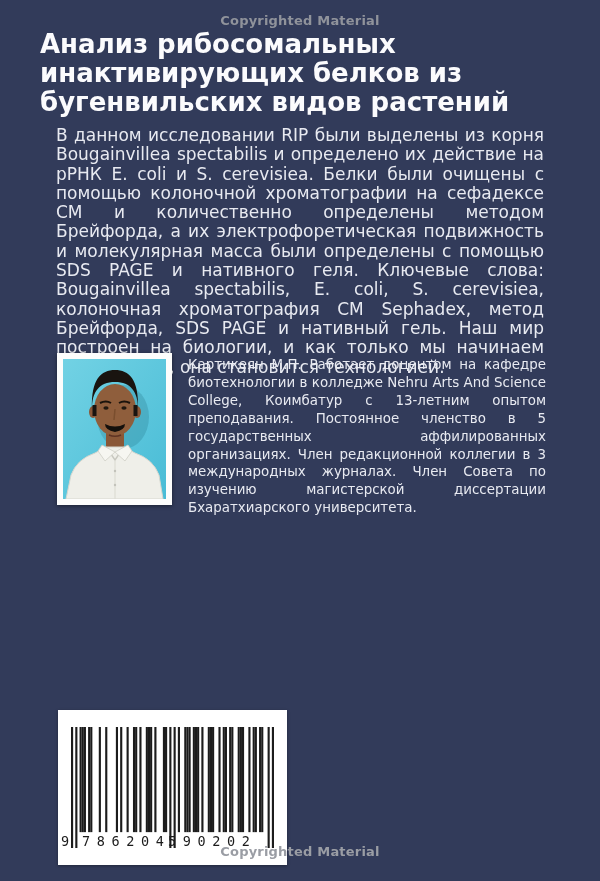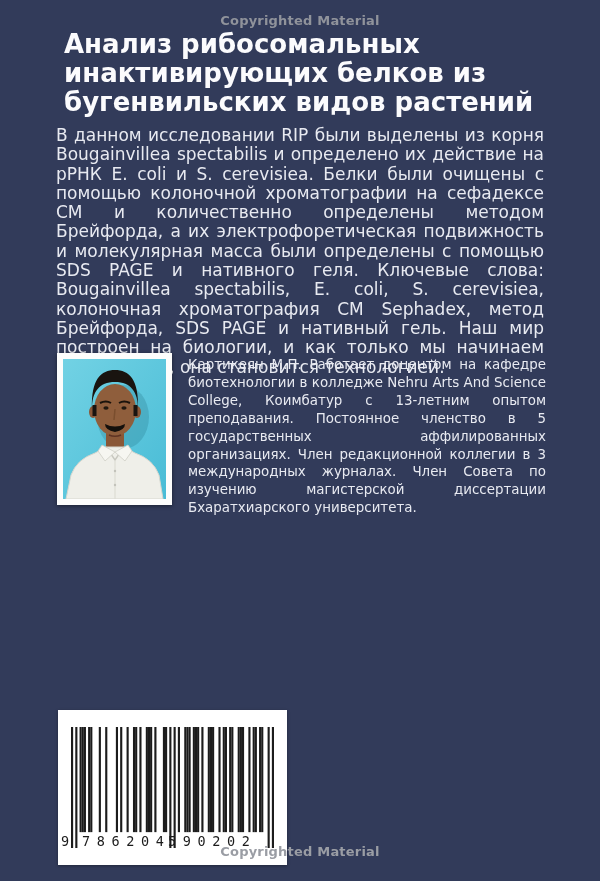--- a/index.html
+++ b/index.html
@@ -8,21 +8,21 @@
     background:#323B5A;
     font-family:"DejaVu Sans",sans-serif;
   }
   .watermark{
     position:absolute;left:0;right:0;text-align:center;
     color:#90939B;font-size:13px;font-weight:bold;letter-spacing:.2px;
   }
   .watermark.top{top:13px;}
   .watermark.bottom{top:844px;color:#9A9DA4;}
   .title{
-    position:absolute;left:64px;top:30px;width:500px;margin:0;
+    position:absolute;left:40px;top:30px;width:500px;margin:0;
     color:#FBFBFD;font-size:26px;line-height:29px;font-weight:bold;
   }
   .abstract{
     position:absolute;left:56px;top:126px;width:488px;margin:0;
     color:#E8EAF1;font-size:17px;line-height:19.3px;
     text-align:justify;
   }
   .author{position:absolute;left:57px;top:352px;width:489px;height:155px;padding-left:44px;}
   .photo-frame{
     position:absolute;left:0;top:1px;width:103px;height:140px;

